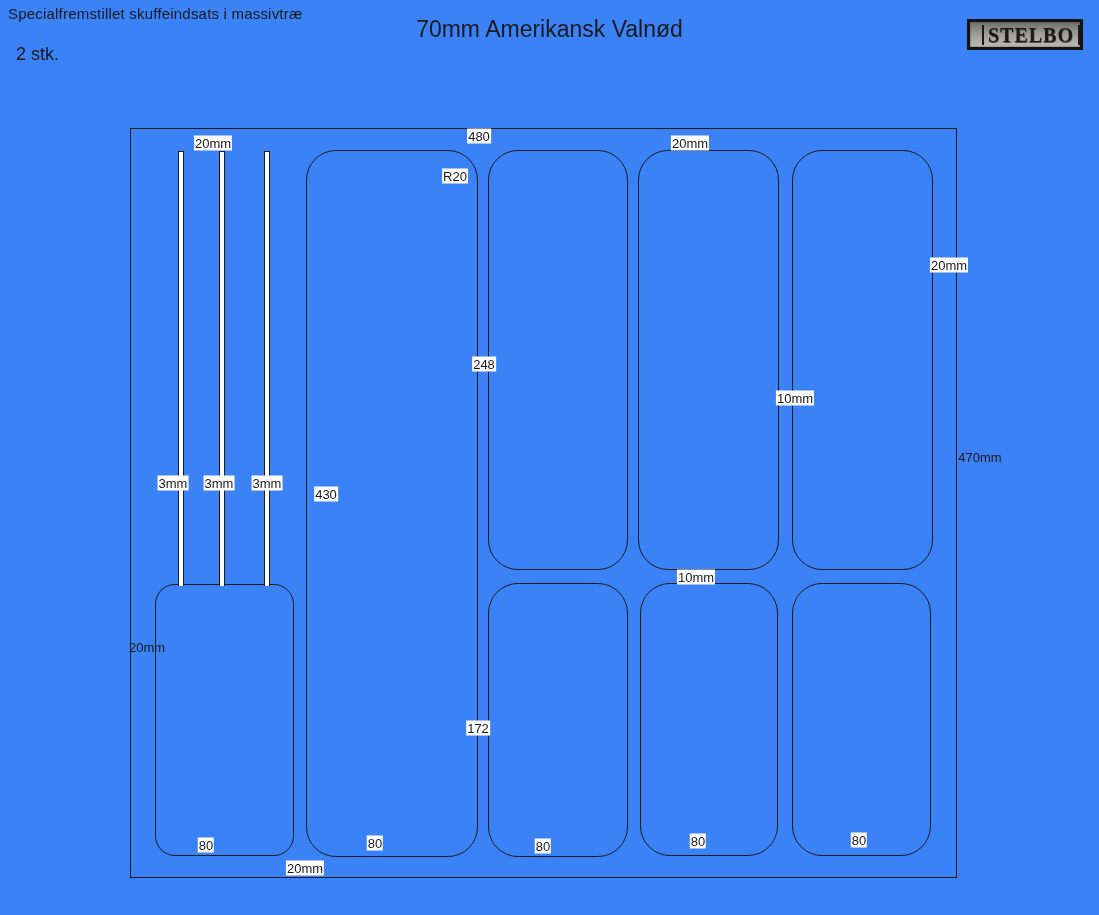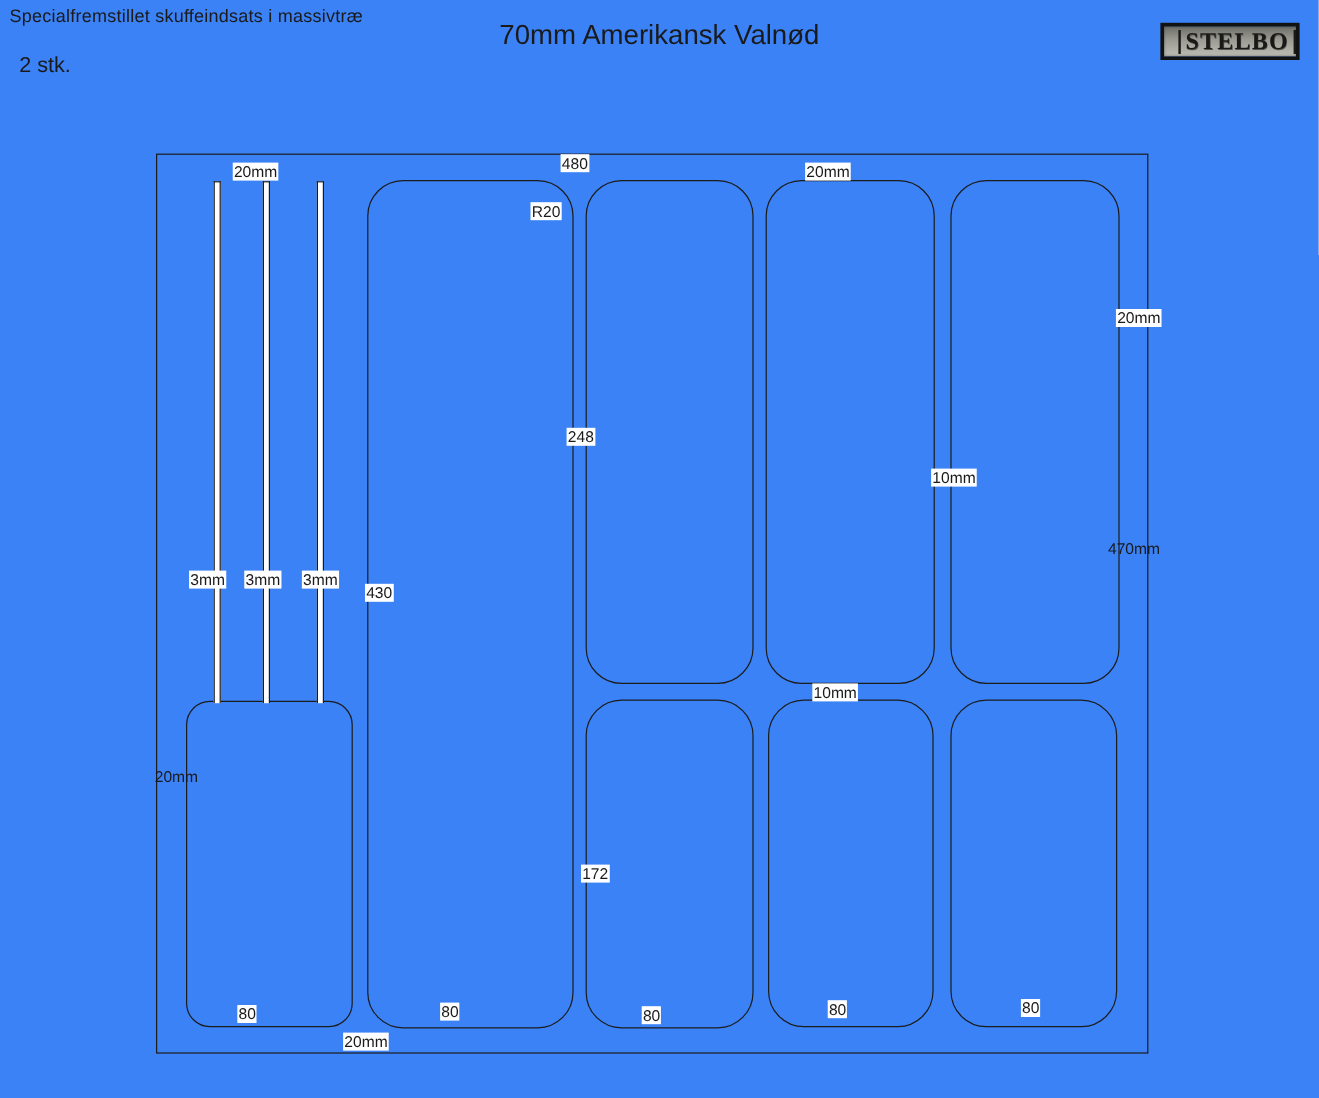--- a/index.html
+++ b/index.html
@@ -106,28 +106,28 @@
     <div class="slot s2"></div>
     <div class="slot s3"></div>
 
     <span class="dim" style="left:459px; top:136px;margin-left:20px;">480</span>
     <span class="dim" style="left:213px; top:143px;">20mm</span>
     <span class="dim" style="left:690px; top:143px;">20mm</span>
     <span class="dim" style="left:455px; top:176px;">R20</span>
     <span class="dim" style="left:949px; top:265px;">20mm</span>
     <span class="dim" style="left:484px; top:364px;">248</span>
     <span class="dim" style="left:795px; top:398px;">10mm</span>
-    <span class="dim clear" style="left:945px; top:457px;">470mm</span>
+    <span class="dim clear" style="left:980px; top:457px;">470mm</span>
     <span class="dim" style="left:173px; top:483px;">3mm</span>
     <span class="dim" style="left:219px; top:483px;">3mm</span>
     <span class="dim" style="left:267px; top:483px;">3mm</span>
-    <span class="dim" style="left:316px; top:494px;text-align:right;">430</span>
+    <span class="dim" style="left:326px; top:494px;text-align:right;">430</span>
     <span class="dim" style="left:696px; top:577px;">10mm</span>
     <span class="dim clear" style="left:147px; top:647px;">20mm</span>
-    <span class="dim" style="left:496px; top:728px;">172</span>
+    <span class="dim" style="left:478px; top:728px;">172</span>
     <span class="dim" style="left:206px; top:845px;">80</span>
     <span class="dim" style="left:375px; top:843px;">80</span>
     <span class="dim" style="left:543px; top:846px;">80</span>
     <span class="dim" style="left:698px; top:841px;">80</span>
     <span class="dim" style="left:859px; top:840px;">80</span>
     <span class="dim" style="left:305px; top:868px;">20mm</span>
   </div>
 
 </div>
 

